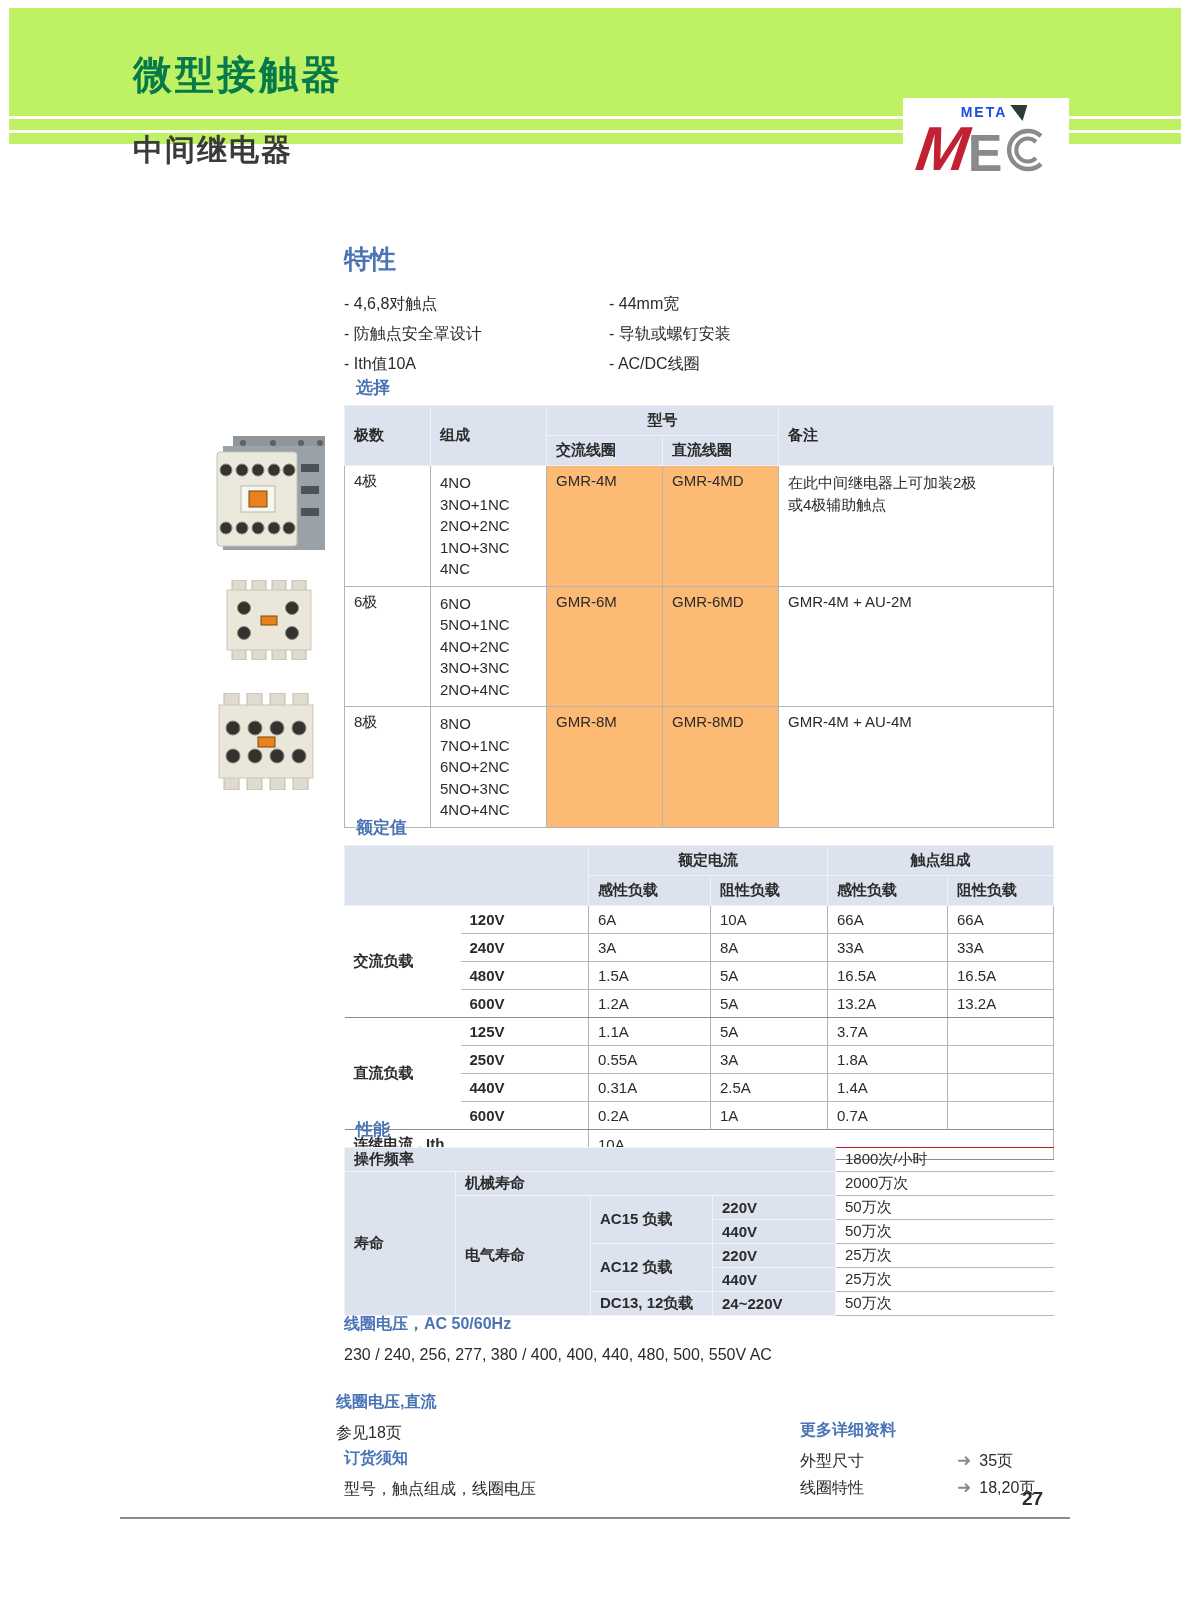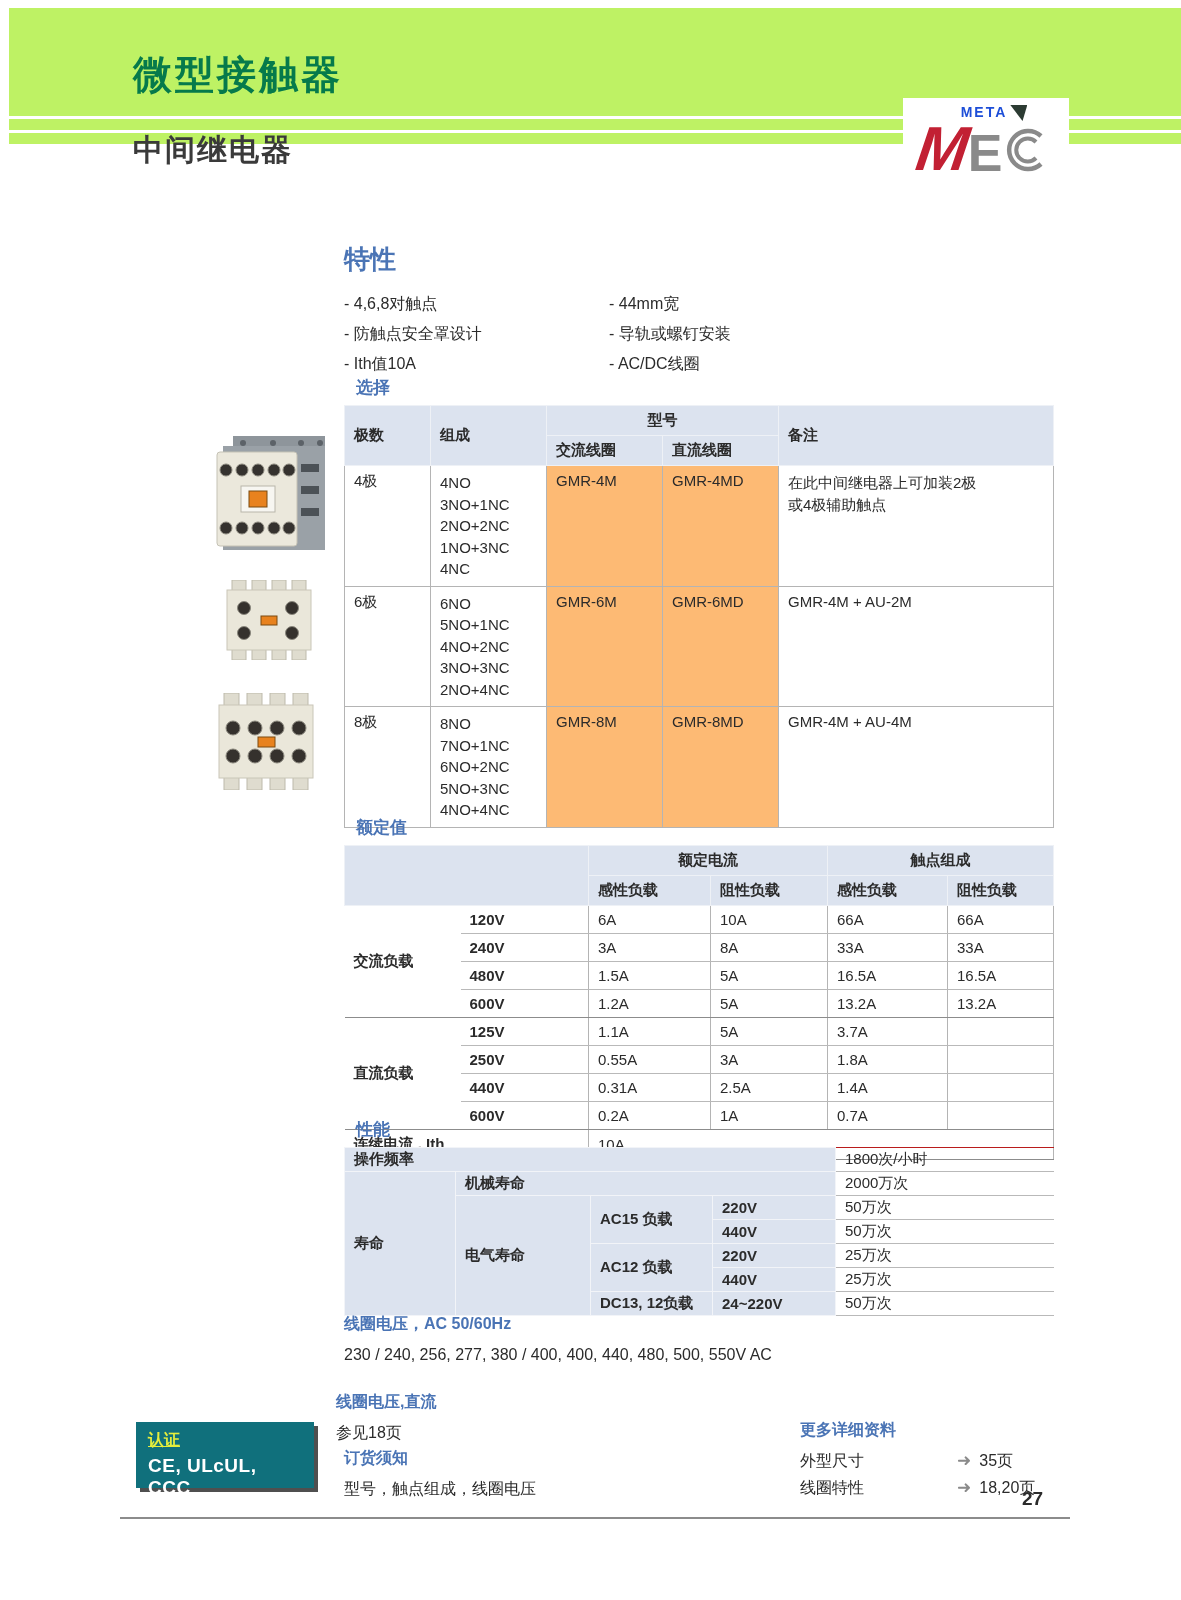--- a/index.html
+++ b/index.html
@@ -391,24 +391,20 @@
   <div class="abs" style="left:336px;top:1392px;">
     <div class="sub-title">线圈电压,直流</div>
     <div class="body-text">参见18页</div>
   </div>
 
   <div class="abs" style="left:344px;top:1448px;">
     <div class="sub-title">订货须知</div>
     <div class="body-text">型号，触点组成，线圈电压</div>
   </div>
 
-  <div class="cert-box">
-    <div class="cert-title">认证</div>
-    <div class="cert-body">CE, ULcUL, CCC</div>
-  </div>
 
   <div class="abs" style="left:800px;top:1420px;">
     <div class="sub-title">更多详细资料</div>
     <div class="more-info-row">
       <span class="more-info-label">外型尺寸</span>
       <span class="arrow-icon">➜</span>
       <span>35页</span>
     </div>
     <div class="more-info-row">
       <span class="more-info-label">线圈特性</span>

